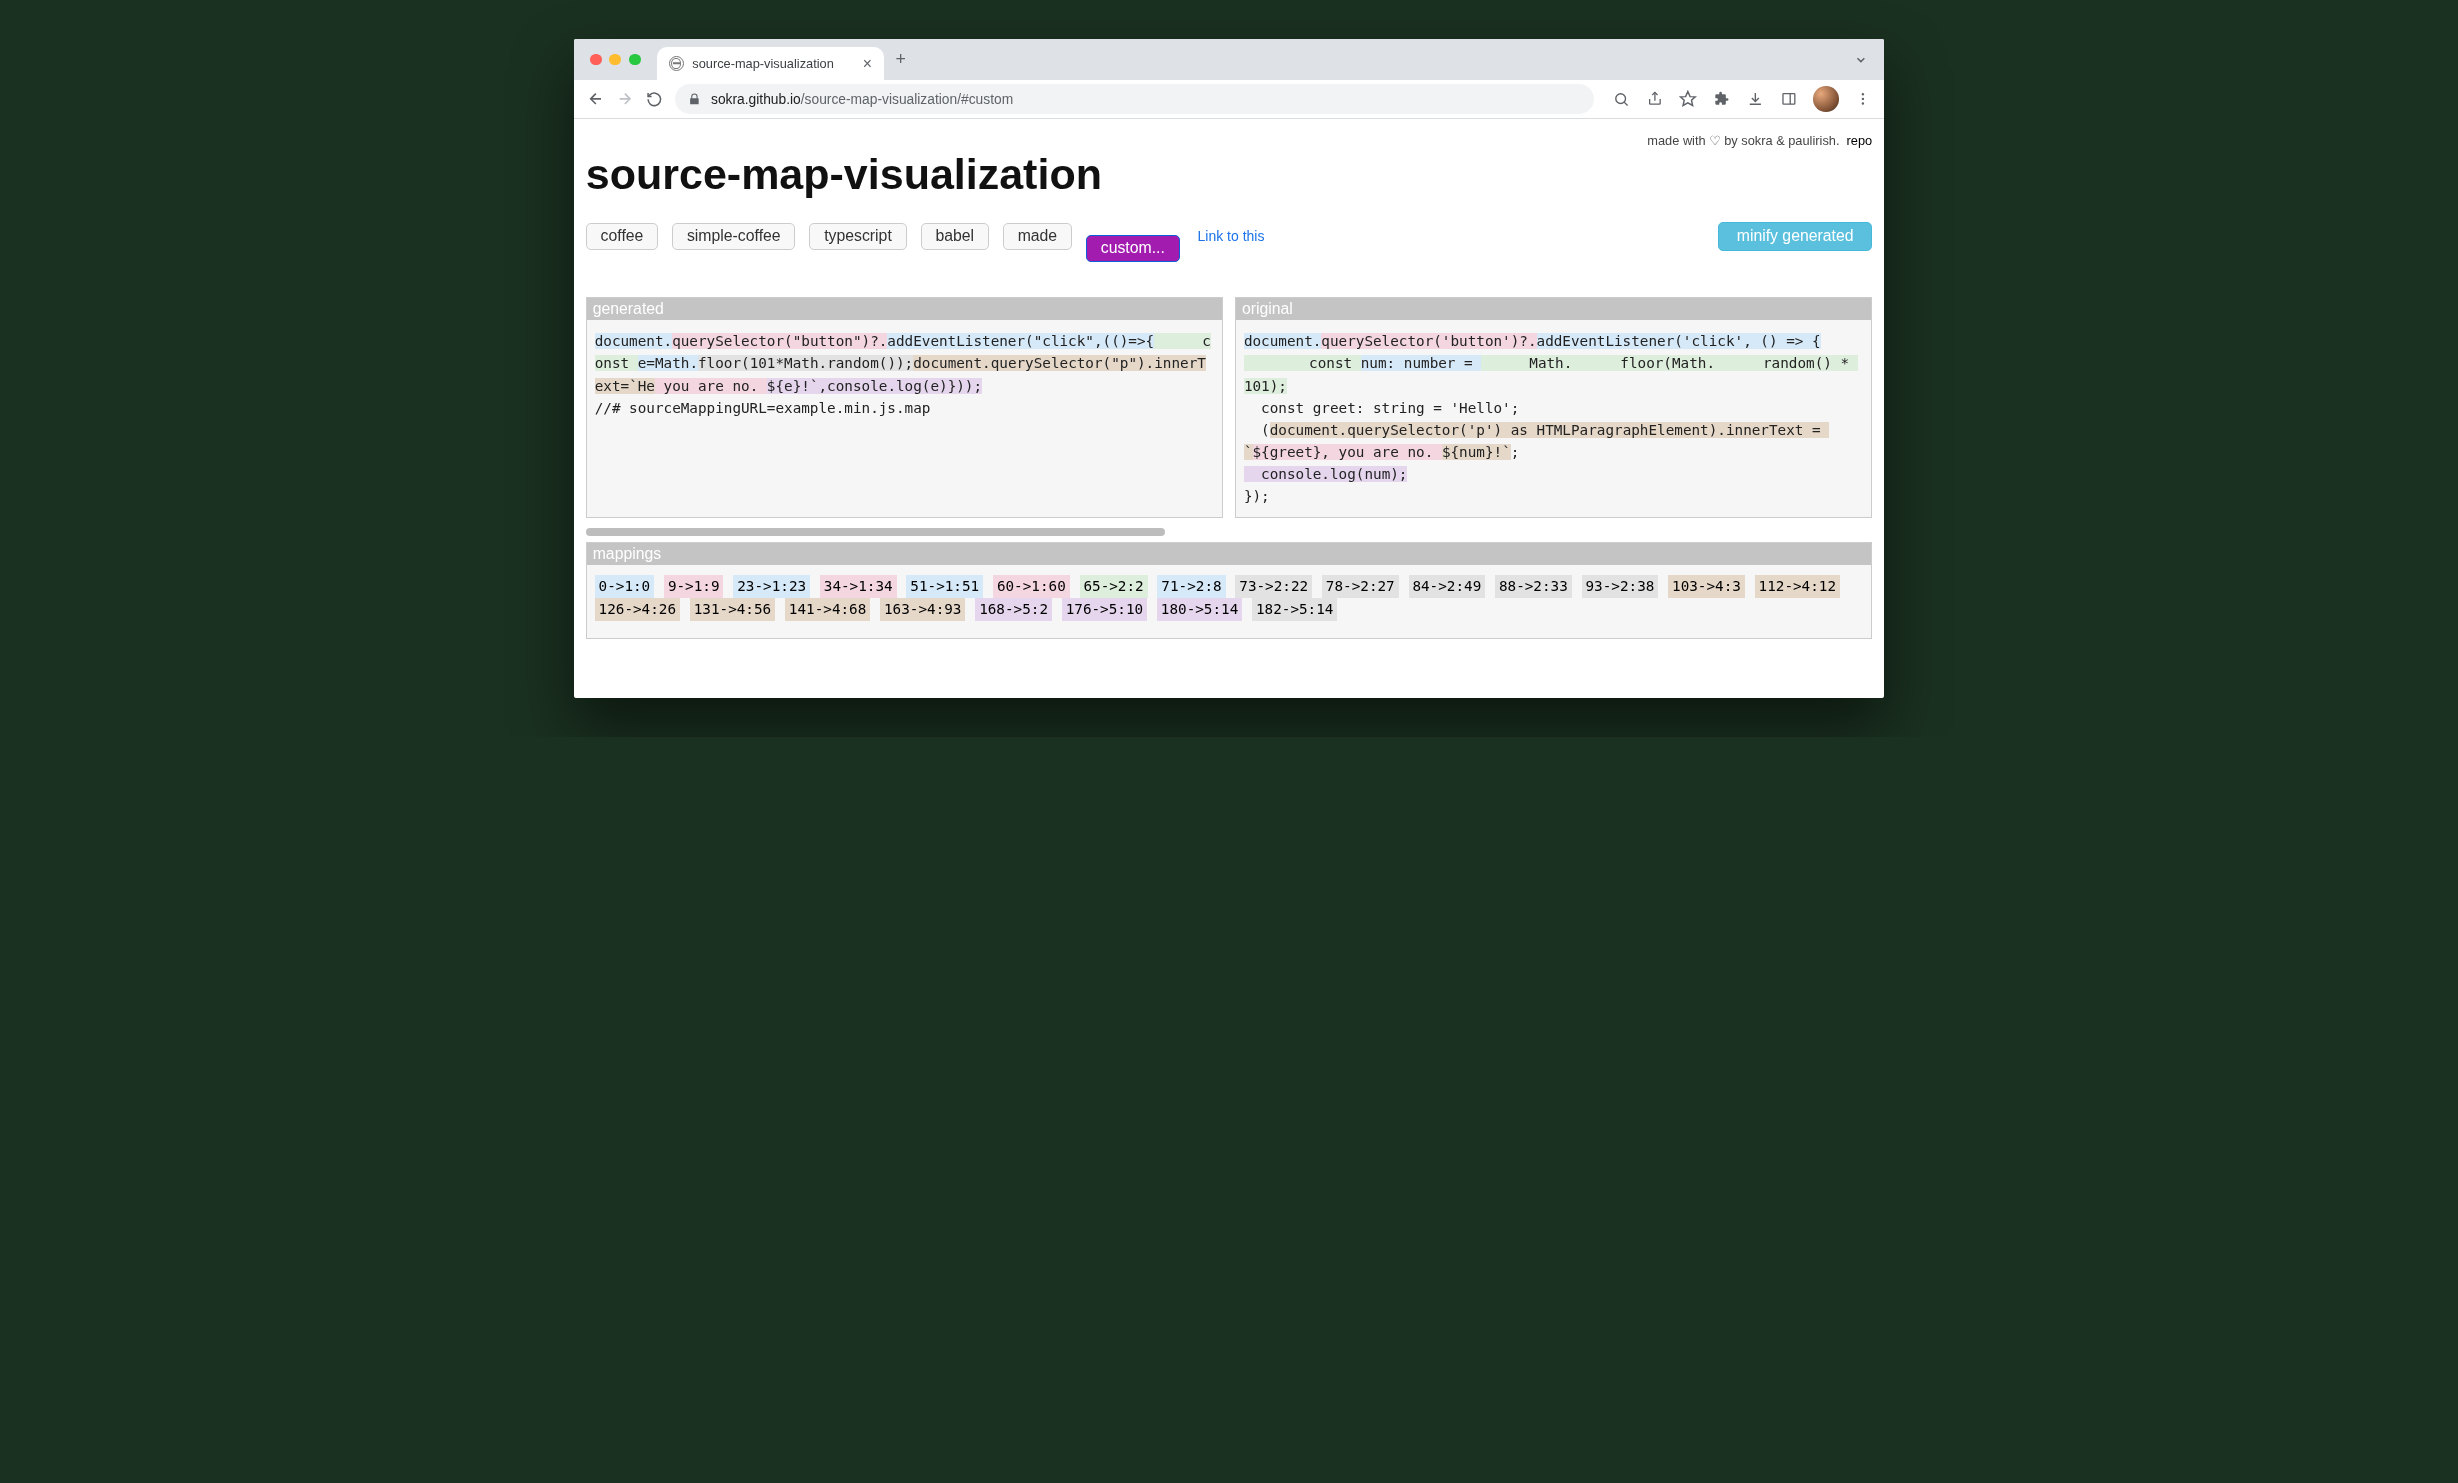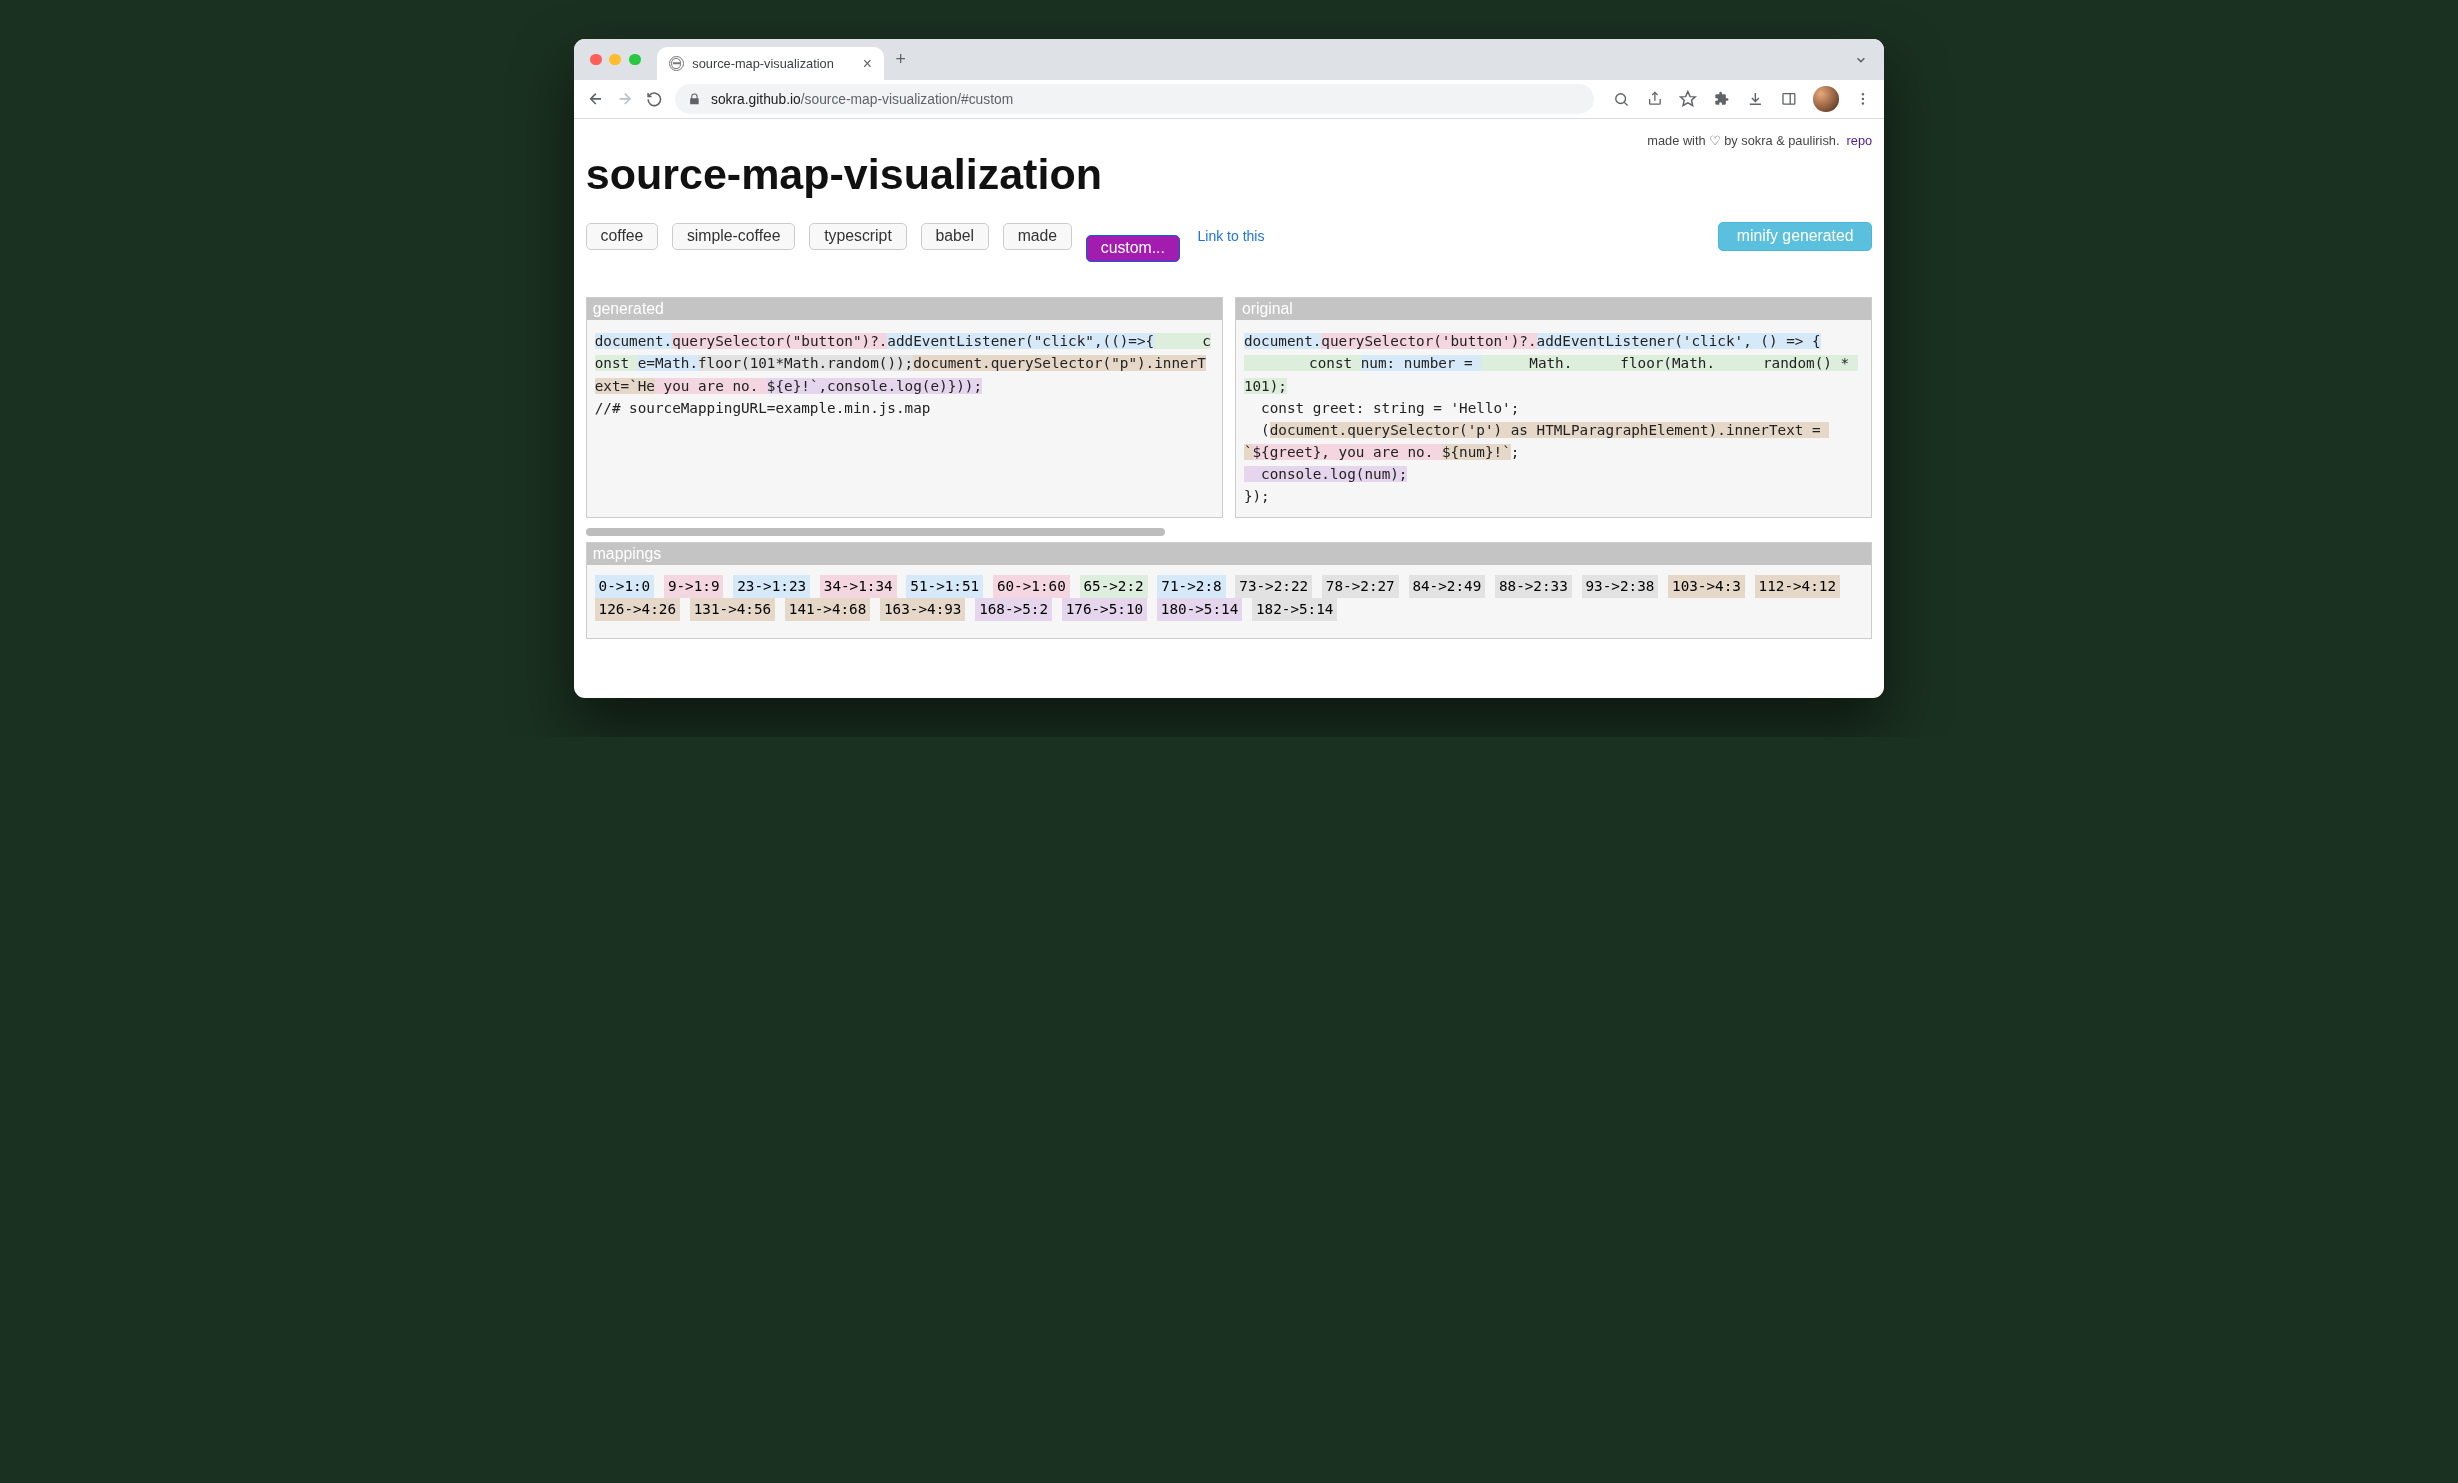--- a/index.html
+++ b/index.html
@@ -7,21 +7,21 @@
     margin: 0;
     padding: 39px;
     background: #1a3020;
     font-family: -apple-system, BlinkMacSystemFont, "Segoe UI", Helvetica, Arial, sans-serif;
   }
   .browser-window {
     width: 100%;
     max-width: 1310px;
     margin: 0 auto;
     background: #fff;
-    border-radius: 11px;
+    border-radius: 2px;
     box-shadow: 0 29.6px 59px rgba(0,0,0,0.5);
     overflow: hidden;
   }
   .tabbar {
     background: #dee1e6;
     display: flex;
     align-items: center;
     height: 41px;
     position: relative;
   }
@@ -129,21 +129,21 @@
     width: 25.6px; height: 25.6px; border-radius:50%;
     background: radial-gradient(circle at 30% 30%, #e8a87c, #8b5a3c 60%, #3d2817);
   }
   .content { padding: 9.9px 11.8px 59px; }
   .credit {
     text-align: right;
     font-size: 12.8px;
     color: #444;
     margin: 3.9px 0 0;
   }
-  .credit a { color: #4c1d95; text-decoration: none; cursor:pointer; }
+  .credit a { color: #000000; text-decoration: none; cursor:pointer; }
   .page-h1 {
     font-size: 43px;
     font-weight: 700;
     margin: 2px 0 11.8px;
     color: #111;
     font-family: Helvetica, Arial, sans-serif;
   }
   .row {
     display: flex;
     align-items: center;

